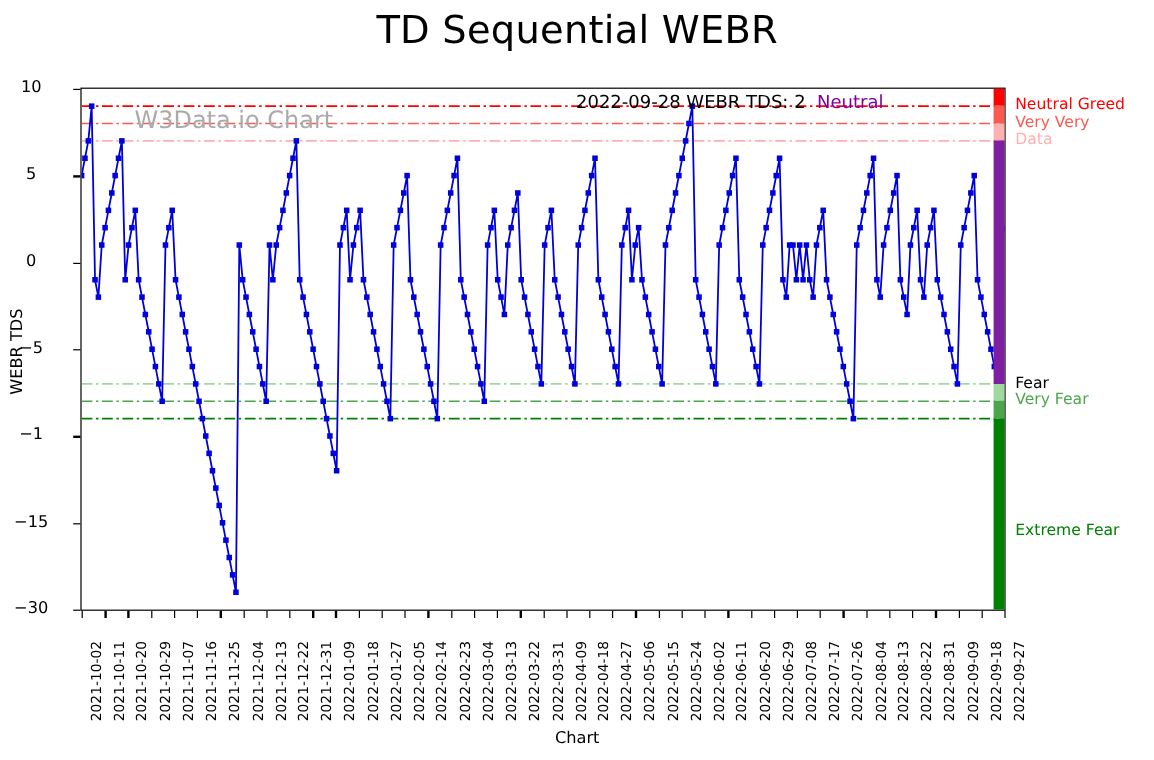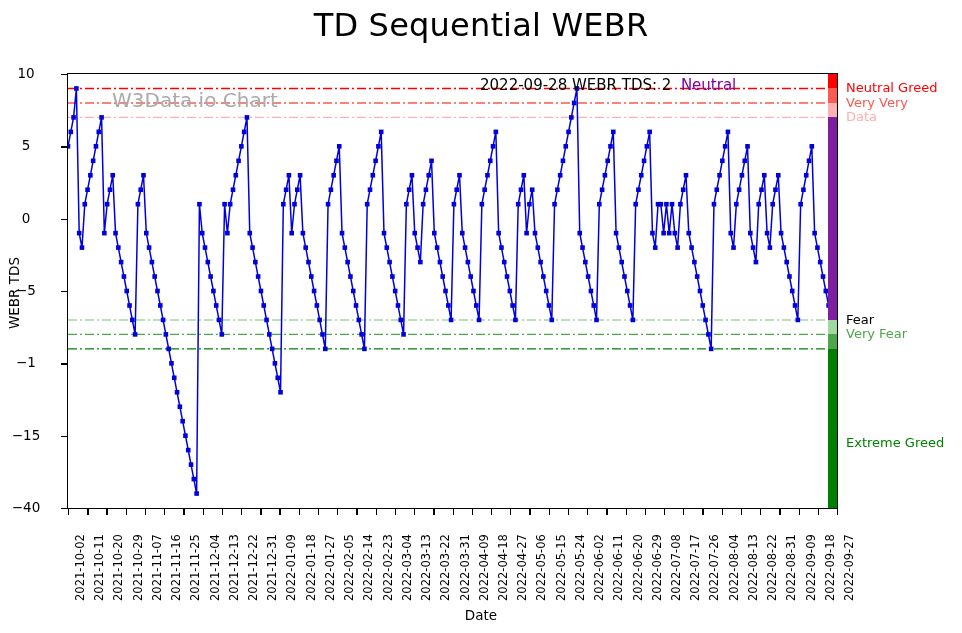--- a/index.html
+++ b/index.html
@@ -39,21 +39,21 @@
       <div class="ylab" style="left: 0px; top: 137.333px;">5</div>
       <div class="ytickmark" style="top: 146.333px;"></div>
       <div class="ylab" style="left: 0px; top: 209.667px;">0</div>
       <div class="ytickmark" style="top: 218.667px;"></div>
       <div class="ylab" style="left: 0px; top: 282px;">−5</div>
       <div class="ytickmark" style="top: 291px;"></div>
       <div class="ylab" style="left: 0px; top: 354.333px;">−1</div>
       <div class="ytickmark" style="top: 363.333px;"></div>
       <div class="ylab" style="left: 0px; top: 426.667px;">−15</div>
       <div class="ytickmark" style="top: 435.667px;"></div>
-      <div class="ylab" style="left: 0px; top: 499px;">−40</div>
+      <div class="ylab" style="left: 0px; top: 499px;">−30</div>
       <div class="ytickmark" style="top: 508px;"></div>
     </div>
 
   <div id="plot">
     <svg id="svg" width="769" height="434">
         <line x1="0" y1="14.466666666666667" x2="769" y2="14.466666666666667" stroke="#ff0000" stroke-width="1.4" stroke-dasharray="9,3,2,3"></line>
         <line x1="0" y1="28.933333333333334" x2="769" y2="28.933333333333334" stroke="#fa5a50" stroke-width="1.4" stroke-dasharray="9,3,2,3"></line>
         <line x1="0" y1="43.4" x2="769" y2="43.4" stroke="#ffb0b0" stroke-width="1.4" stroke-dasharray="9,3,2,3"></line>
         <line x1="0" y1="245.93333333333334" x2="769" y2="245.93333333333334" stroke="#a0d8a0" stroke-width="1.4" stroke-dasharray="9,3,2,3"></line>
         <line x1="0" y1="260.4" x2="769" y2="260.4" stroke="#4ca64c" stroke-width="1.4" stroke-dasharray="9,3,2,3"></line>
@@ -428,21 +428,21 @@
       <div class="xlab" style="left: 765.1px; top: 92px;">2022-08-22</div>
       <div class="xtickmark" style="left: 779.325px;"></div>
       <div class="xlab" style="left: 784.325px; top: 92px;">2022-08-31</div>
       <div class="xtickmark" style="left: 798.55px;"></div>
       <div class="xlab" style="left: 803.55px; top: 92px;">2022-09-09</div>
       <div class="xtickmark" style="left: 817.775px;"></div>
       <div class="xlab" style="left: 822.775px; top: 92px;">2022-09-18</div>
       <div class="xtickmark" style="left: 837px;"></div>
       <div class="xlab" style="left: 842px; top: 92px;">2022-09-27</div>
     </div>
-  <div id="xtitle">Date</div>
+  <div id="xtitle">Chart</div>
 
 <div class="zonelabel" style="color: rgb(255, 0, 0); left: 846px; top: 80.4667px;">Neutral Greed</div>
     <div class="zonelabel" style="color: rgb(250, 90, 80); left: 846px; top: 94.9333px;">Very Very</div>
     <div class="zonelabel" style="color: rgb(255, 176, 176); left: 846px; top: 109.4px;">Data</div>
     <div class="zonelabel" style="color: #000000; left: 846px; top: 311.933px;">Fear</div>
     <div class="zonelabel" style="color: rgb(76, 166, 76); left: 846px; top: 326.4px;">Very Fear</div>
-    <div class="zonelabel" style="color: rgb(0, 128, 0); left: 846px; top: 434.9px;">Extreme Greed</div>
+    <div class="zonelabel" style="color: rgb(0, 128, 0); left: 846px; top: 434.9px;">Extreme Fear</div>
   </div>
 
 </body></html>

